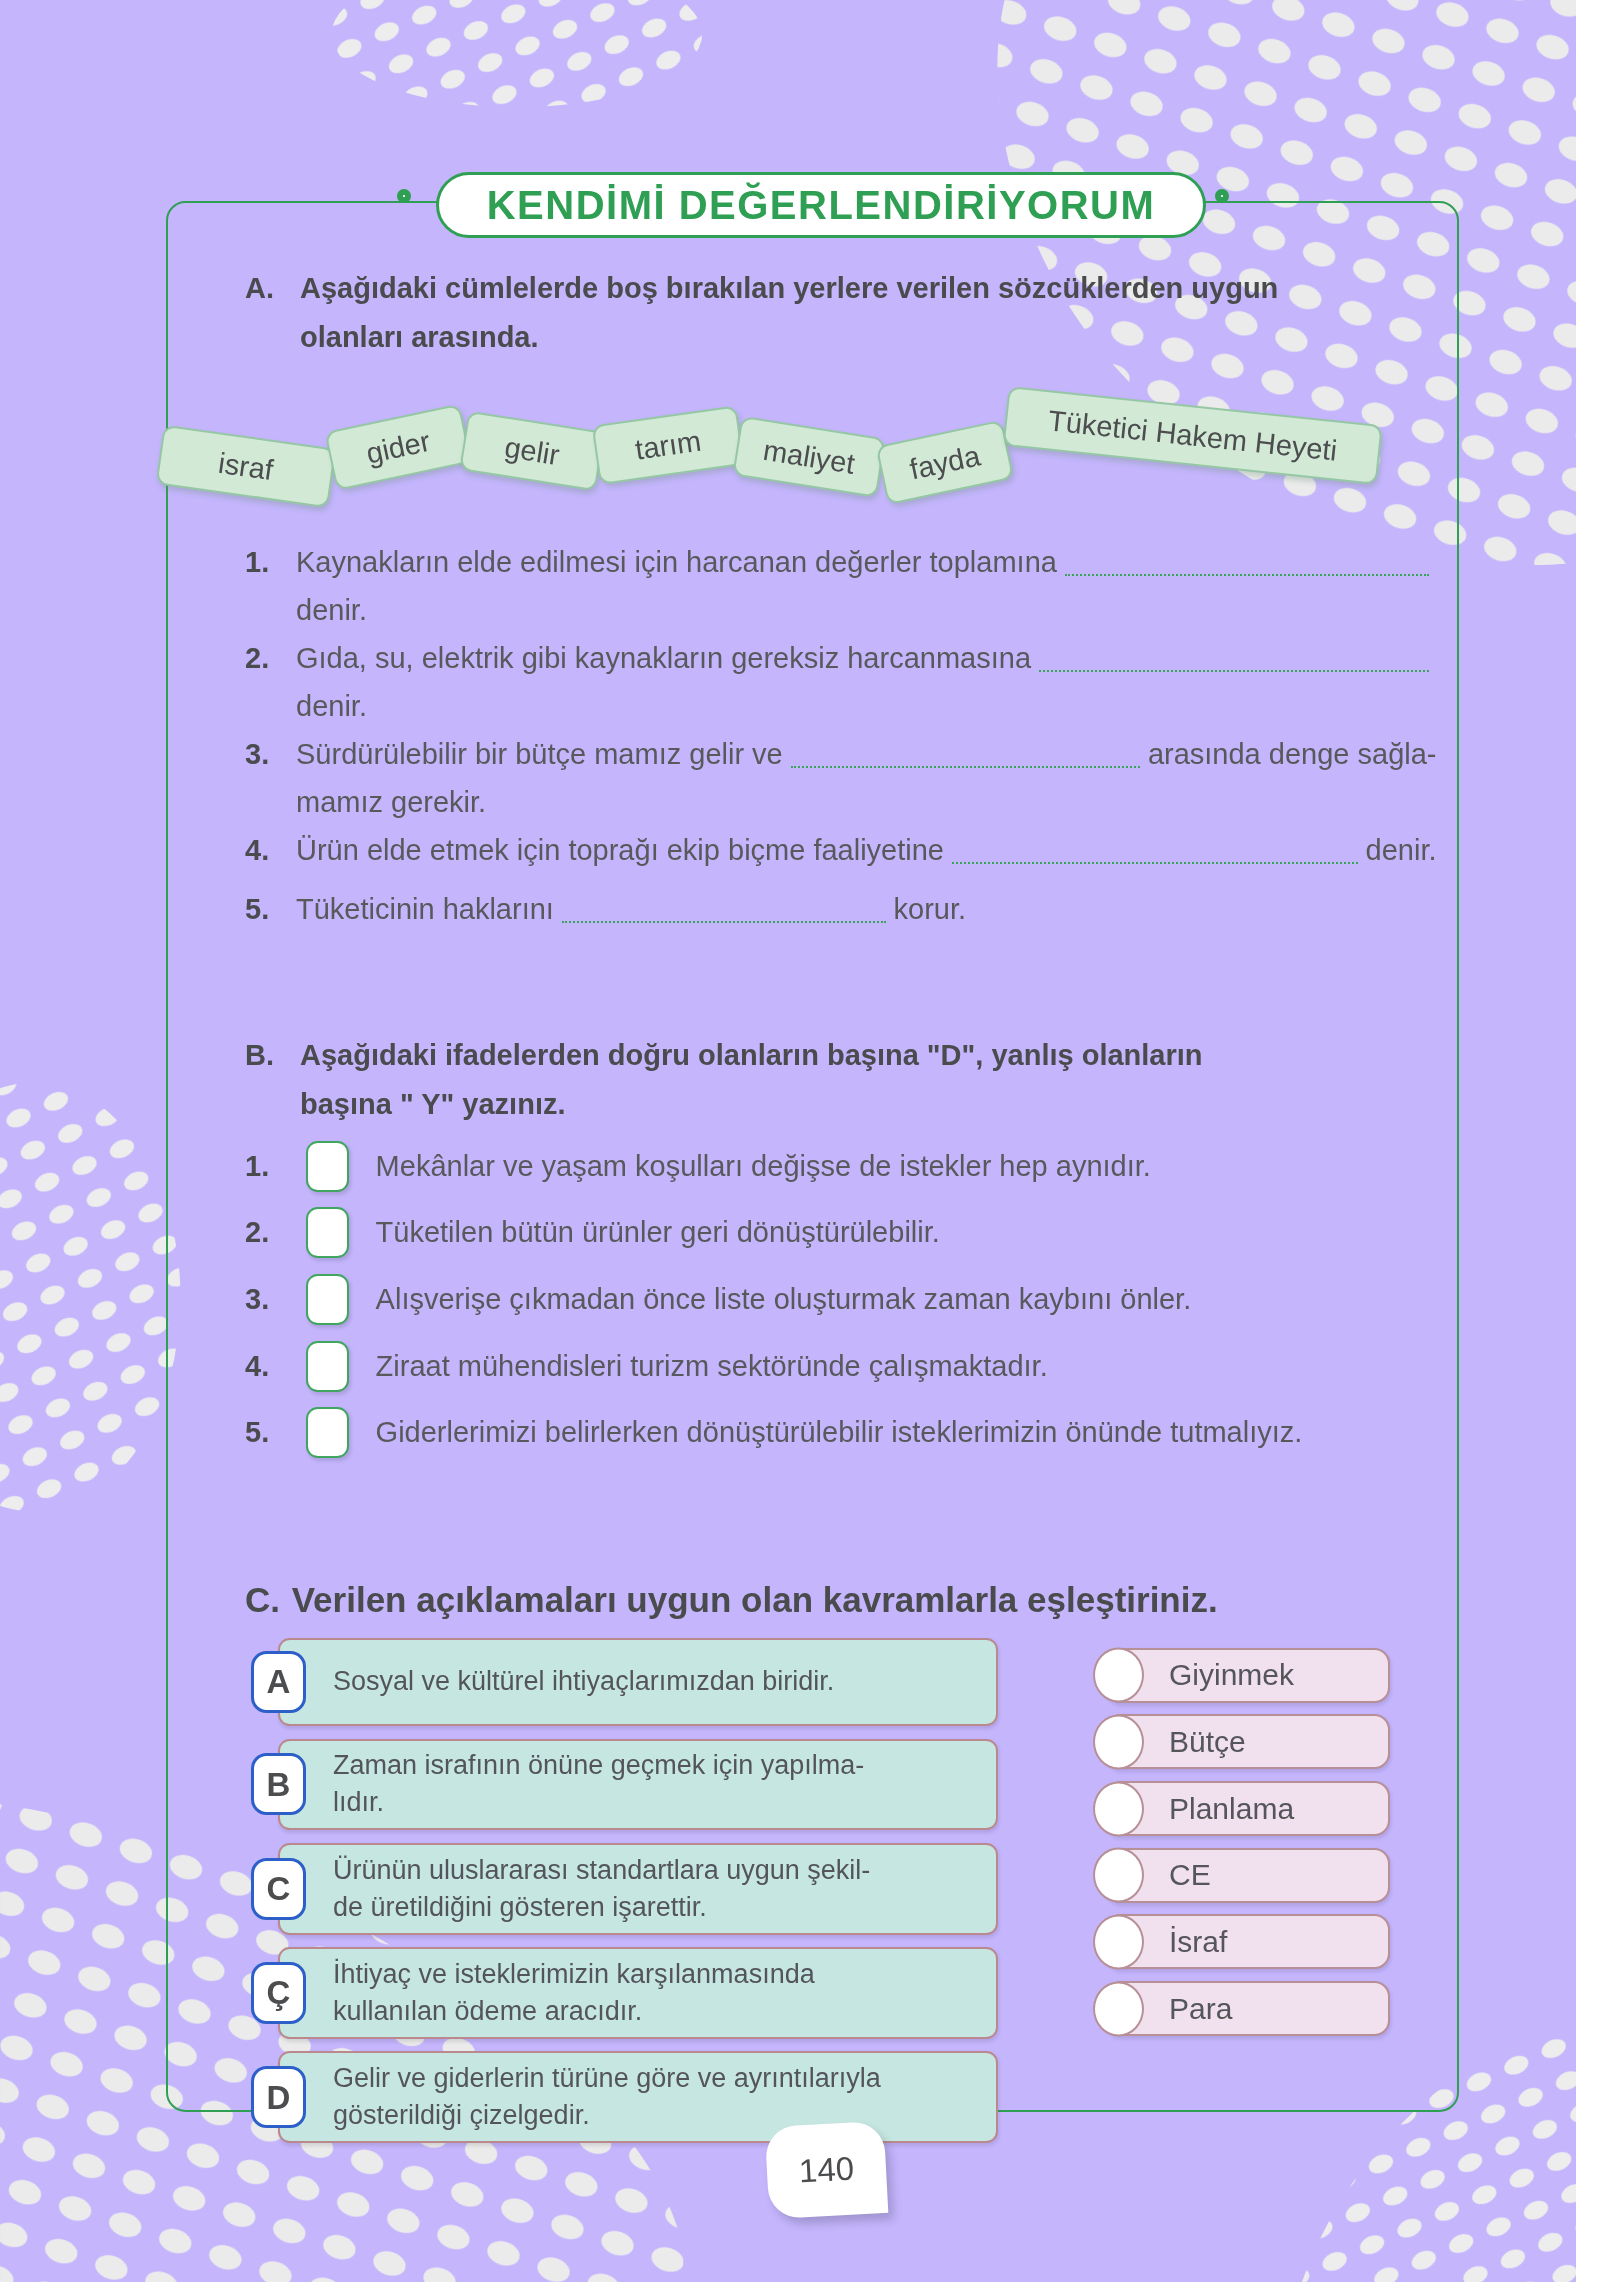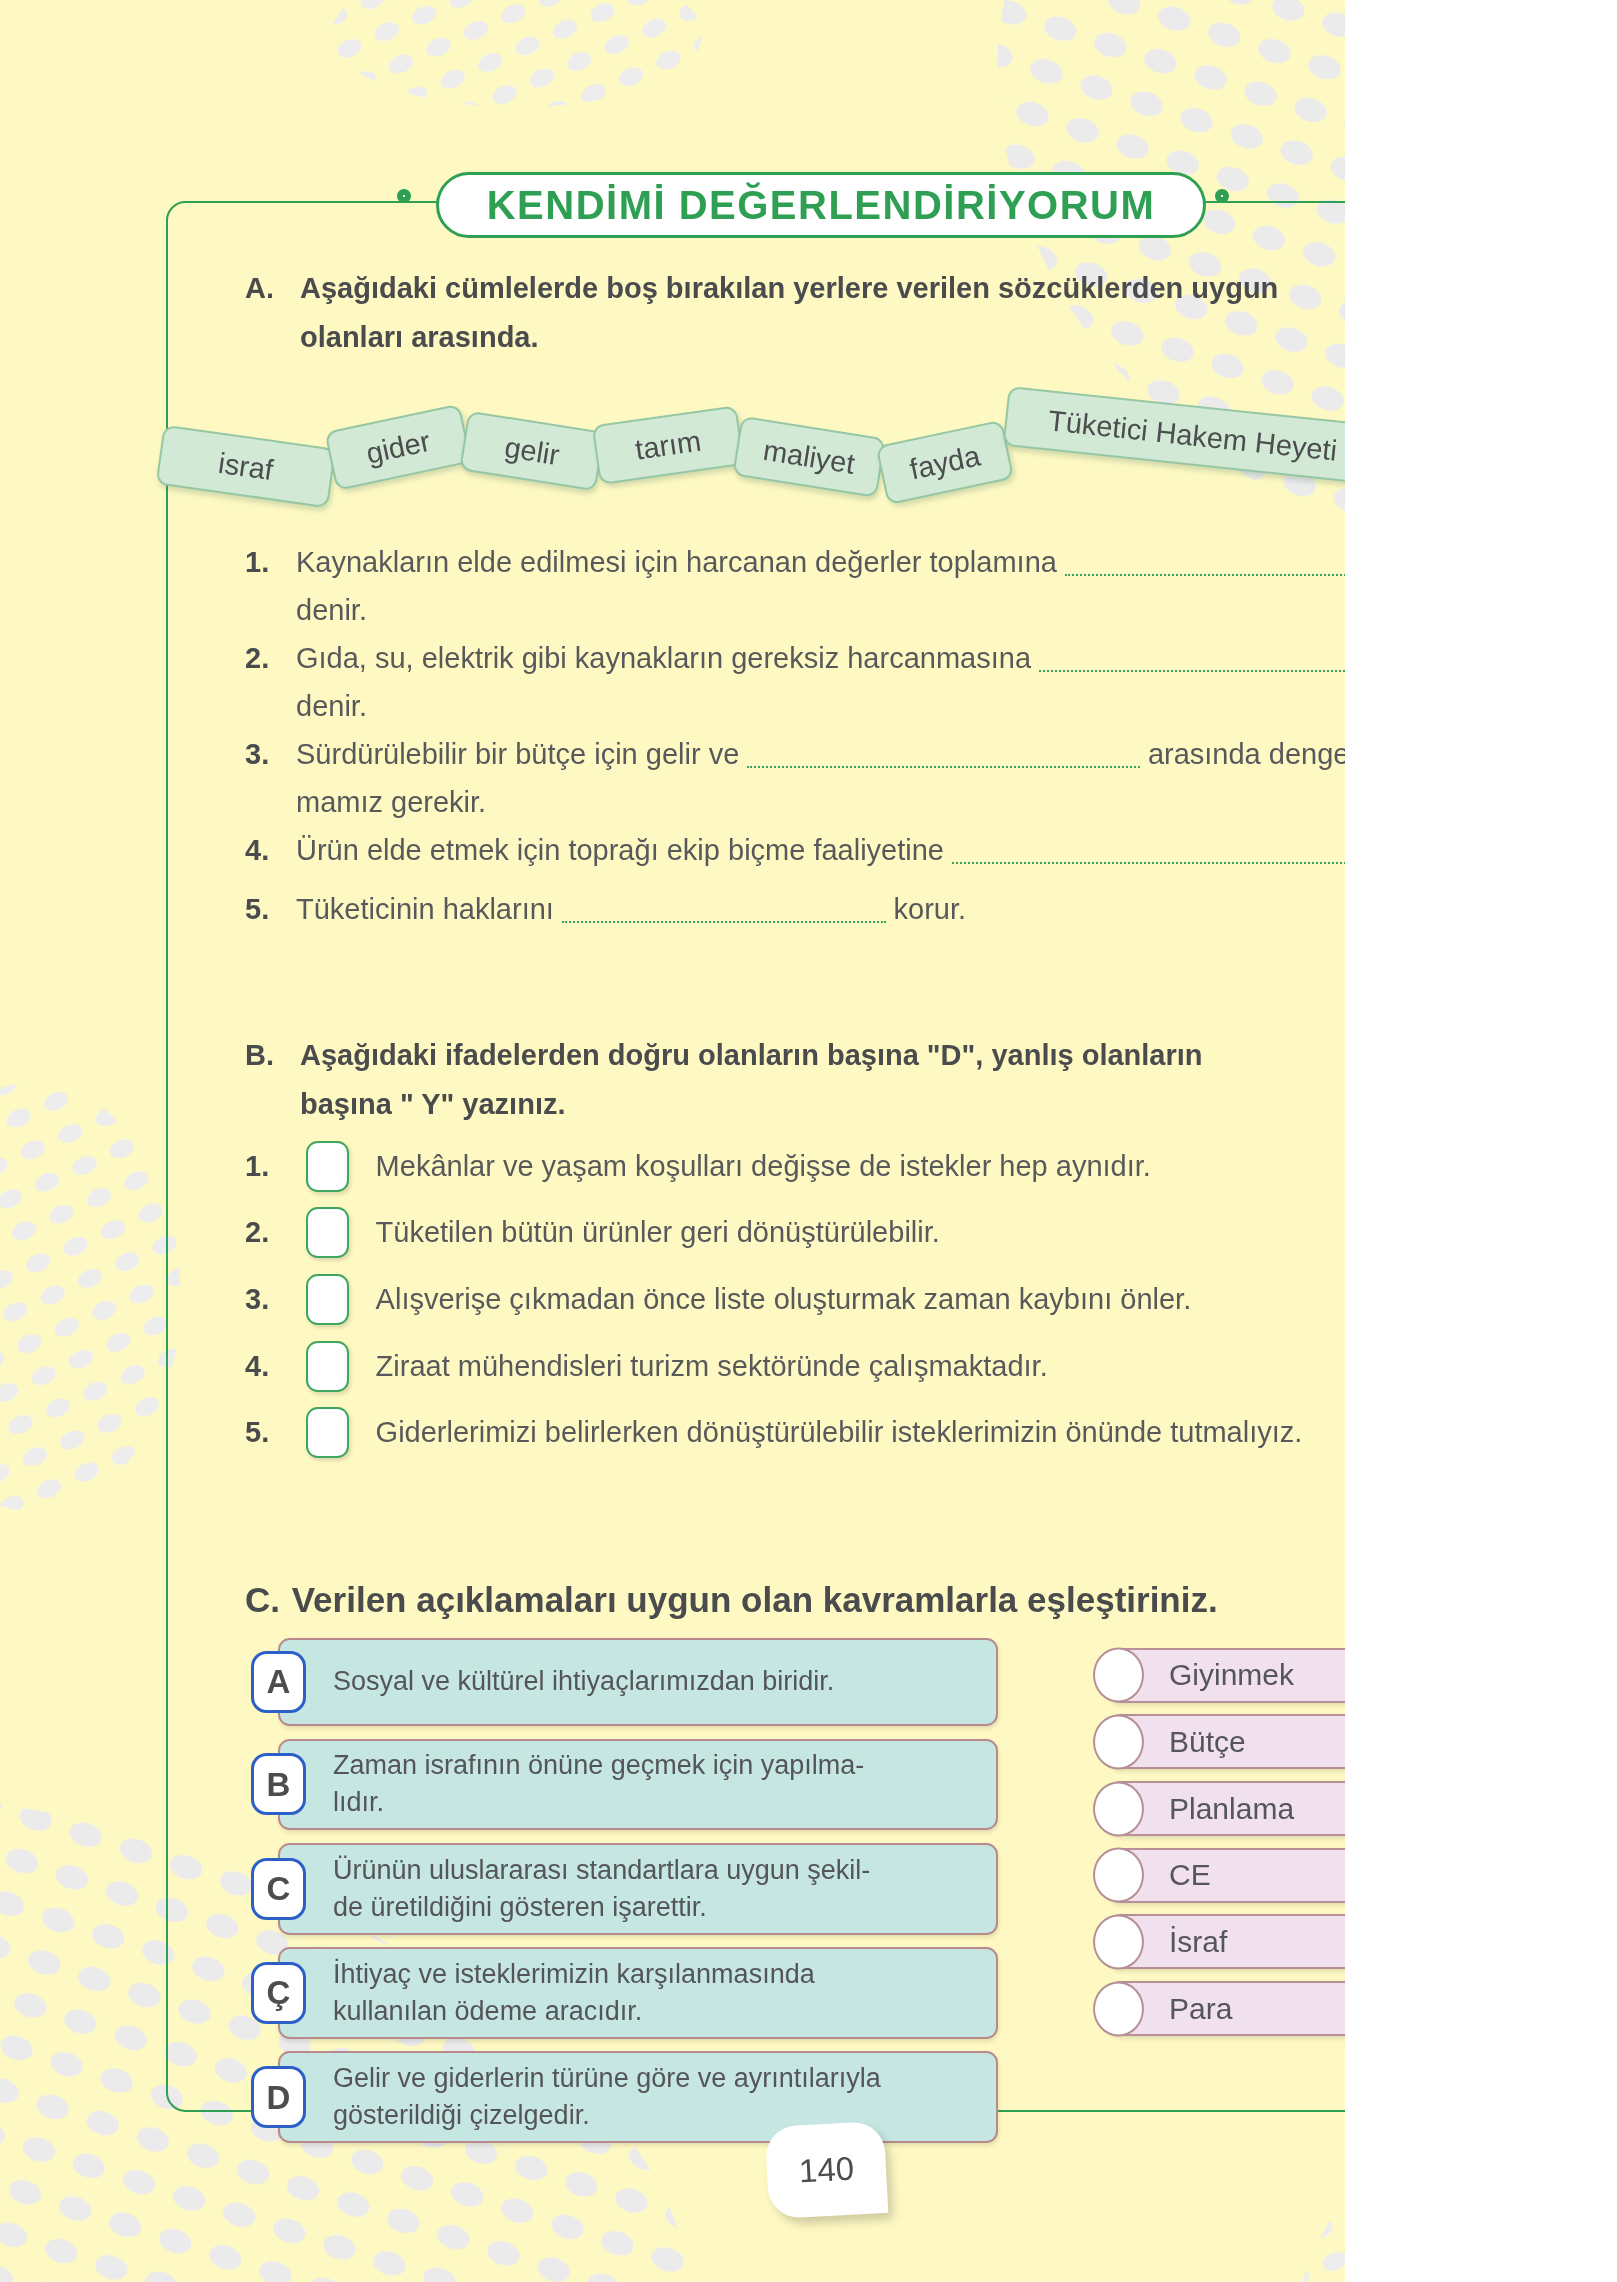--- a/index.html
+++ b/index.html
@@ -1,16 +1,16 @@
 <!DOCTYPE html>
 <html><head>
 <meta charset="utf-8">
 <style>
   html,body{margin:0;padding:0;background:#fff;}
-  .page{position:relative;width:1345px;height:2282px;background:#fef9c3;overflow:hidden;
+  .page{position:relative;width:1576px;height:2282px;background:#c4b5fd;overflow:hidden;
         font-family:"Liberation Sans","DejaVu Sans",sans-serif;color:#58595b;}
   .page *{box-sizing:border-box;}
   .bg{position:absolute;left:0;top:0;z-index:0;}
 
   
   .frame{position:absolute;left:166px;top:201px;width:1293px;height:1911px;
          border:2.9px solid #2f9f53;border-radius:19.5px;z-index:1;}
   .title-pill{position:absolute;left:436px;top:172px;width:770px;height:66px;background:#fff;
          border:3.9px solid #2f9f53;border-radius:35px;display:flex;align-items:center;justify-content:center;
          font-size:40px;font-weight:bold;color:#2f9f53;letter-spacing:1.5px;z-index:3;white-space:nowrap;}
@@ -156,21 +156,21 @@
             <span class="t"></span>
           </span>
           <span class="l2">denir.</span>
         </span>
       </div>
 
       <div class="a-item">
         <span class="num">3.</span>
         <span>
           <span class="a-line">
-            <span class="t">Sürdürülebilir bir bütçe için gelir ve</span>
+            <span class="t">Sürdürülebilir bir bütçe mamız gelir ve</span>
             <span class="blank grow"></span>
             <span class="t">arasında denge sağla-</span>
           </span>
           <span class="l2">mamız gerekir.</span>
         </span>
       </div>
 
       <div class="a-item">
         <span class="num">4.</span>
         <span>

